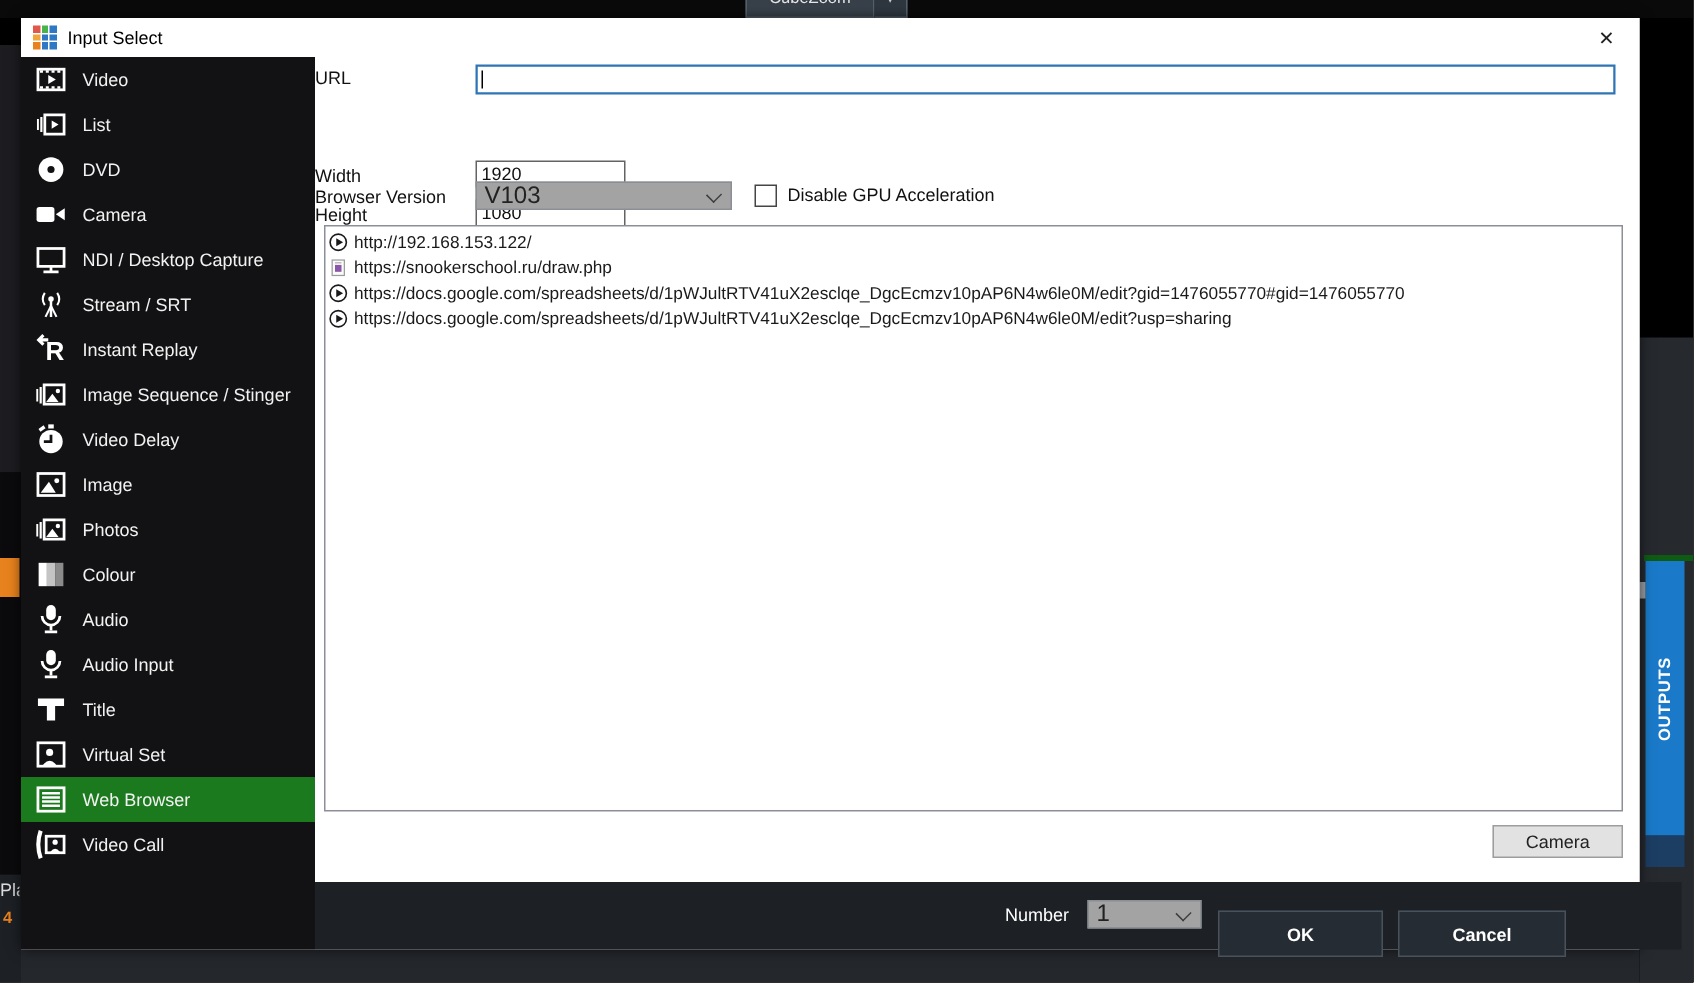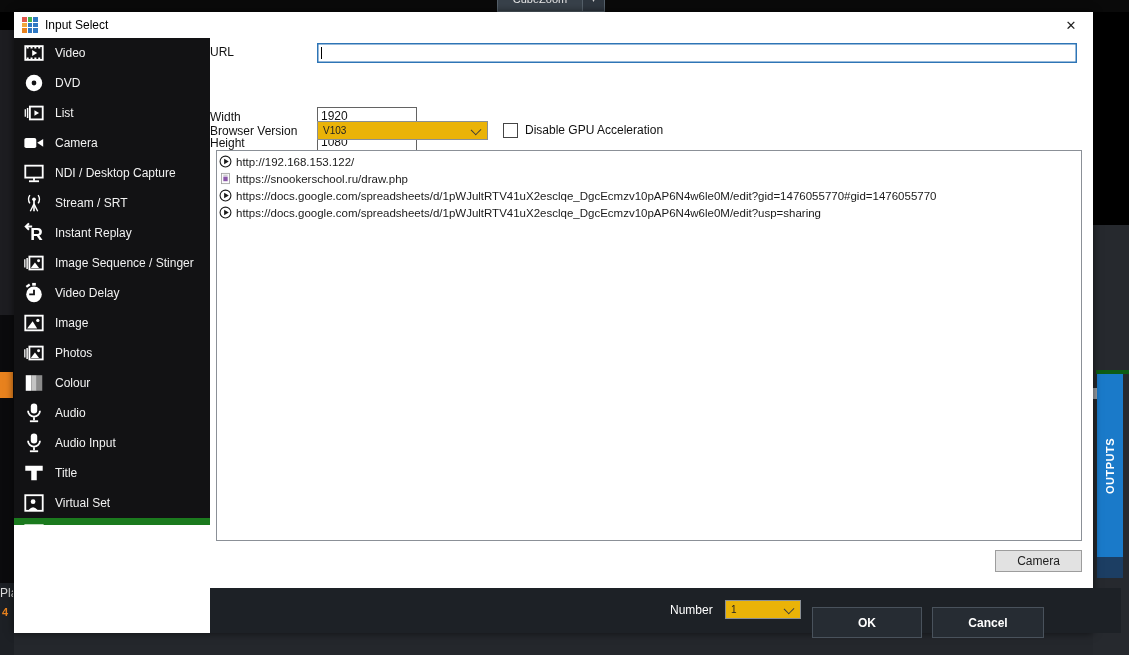--- a/index.html
+++ b/index.html
@@ -35,38 +35,38 @@
           box-shadow:0 0 8px rgba(0,0,0,0.6);}
   .titlebar{position:absolute;left:0;top:0;width:100%;height:26px;background:#fff;display:flex;
             align-items:center;padding-left:8px;box-sizing:border-box;}
   .app-logo{width:16px;height:16px;display:grid;grid-template-columns:repeat(3,1fr);
             grid-template-rows:repeat(3,1fr);gap:1px;}
   .app-logo span{display:block;}
   .title-text{margin-left:7px;font-size:12px;color:#000;}
   .close-btn{position:absolute;right:8px;top:3px;width:28px;height:20px;background:transparent;border:none;
             font-size:13px;color:#222;cursor:pointer;font-family:inherit;}
 
-  .sidebar{position:absolute;left:0;top:26px;width:196px;height:487px;background:#121214;overflow:hidden;}
+  .sidebar{position:absolute;left:0;top:26px;width:196px;height:595px;background:#121214;overflow:hidden;}
   .side-item{height:30px;display:flex;align-items:center;padding-left:7px;color:#f2f2f2;font-size:12px;
              cursor:pointer;}
   .side-item.selected{background:var(--selected-green,#1b7a1e);}
   .side-icon{width:25px;height:22px;margin-right:9px;display:flex;align-items:center;justify-content:center;
              color:#fff;flex:0 0 25px;}
   .side-icon svg{width:22px;height:22px;display:block;}
 
   .content{position:absolute;left:196px;top:26px;width:883px;height:550px;background:#fff;}
   .flabel{position:absolute;left:0;width:98px;text-align:left;font-size:12px;color:#111;}
   .tin{position:absolute;left:107px;height:18px;border:1px solid #636363;font-size:12px;color:#111;
        padding:0 3px;font-family:inherit;box-sizing:border-box;background:#fff;}
   .url-wrap{position:absolute;left:107px;top:5px;width:760px;height:20px;}
   .url-in{left:0;top:0;width:760px;height:20px;border:1px solid var(--focus-blue,#2e75b6);
           box-shadow:inset 0 0 0 0.5px var(--focus-blue,#2e75b6);}
   .caret{position:absolute;left:4px;top:4px;width:1px;height:12px;background:#000;}
-  .combo{position:absolute;height:19px;background:#eab308;border:1px solid #8a8f94;display:flex;
-         align-items:center;font-size:10px;color:#222;box-sizing:border-box;padding-left:5px;cursor:pointer;}
+  .combo{position:absolute;height:19px;background:#a3a3a3;border:1px solid #8a8f94;display:flex;
+         align-items:center;font-size:16px;color:#222;box-sizing:border-box;padding-left:5px;cursor:pointer;}
   .combo .chev{position:absolute;right:7px;top:4px;width:7px;height:7px;border-left:1.6px solid #3c3c3c;
          border-bottom:1.6px solid #3c3c3c;transform:rotate(-45deg) scale(1,0.9);}
   .bv-combo{left:107px;top:83px;width:171px;}
   .checkbox{position:absolute;left:293px;top:85px;width:13px;height:13px;background:#fff;
             border:1px solid #454545;cursor:pointer;}
   .cb-label{position:absolute;left:315px;top:85px;font-size:12px;color:#111;}
 
   .listbox{position:absolute;left:6px;top:112px;width:866px;height:391px;border:1px solid #8b9097;
            background:#fff;box-sizing:border-box;overflow:hidden;padding-top:2px;}
   .hrow{height:17px;display:flex;align-items:center;padding-left:2px;cursor:pointer;}
@@ -139,36 +139,36 @@
               <line x1="4" y1="6.2" x2="20" y2="6.2" stroke="currentColor" stroke-width="1.8" stroke-dasharray="2.2 2"></line>
               <line x1="4" y1="17.8" x2="20" y2="17.8" stroke="currentColor" stroke-width="1.8" stroke-dasharray="2.2 2"></line>
               <polygon points="10,8.8 15.5,12 10,15.2" fill="currentColor"></polygon>
             </svg>
           </span>
           <span class="side-label">Video</span>
         </div>
         <div class="side-item">
           <span class="side-icon">
             <svg viewBox="0 0 24 24">
-              <circle cx="12" cy="12" r="9" fill="currentColor"></circle>
-              <circle cx="12" cy="12" r="2.6" fill="#121214"></circle>
-            </svg>
-          </span>
-          <span class="side-label">DVD</span>
-        </div>
-        <div class="side-item">
-          <span class="side-icon">
-            <svg viewBox="0 0 24 24">
               <path d="M5 6.5 v11" stroke="currentColor" stroke-width="1.6" fill="none"></path>
               <path d="M2.5 8 v8" stroke="currentColor" stroke-width="1.4" fill="none"></path>
               <rect x="7.5" y="5" width="14" height="14" fill="none" stroke="currentColor" stroke-width="2"></rect>
               <polygon points="12.5,9 17.5,12 12.5,15" fill="currentColor"></polygon>
             </svg>
           </span>
           <span class="side-label">List</span>
+        </div>
+        <div class="side-item">
+          <span class="side-icon">
+            <svg viewBox="0 0 24 24">
+              <circle cx="12" cy="12" r="9" fill="currentColor"></circle>
+              <circle cx="12" cy="12" r="2.6" fill="#121214"></circle>
+            </svg>
+          </span>
+          <span class="side-label">DVD</span>
         </div>
         <div class="side-item">
           <span class="side-icon">
             <svg viewBox="0 0 24 24">
               <rect x="1.5" y="6.5" width="13" height="11" rx="2" fill="currentColor"></rect>
               <polygon points="15.5,11.8 22,7.5 22,16.1" fill="currentColor"></polygon>
             </svg>
           </span>
           <span class="side-label">Camera</span>
         </div>

